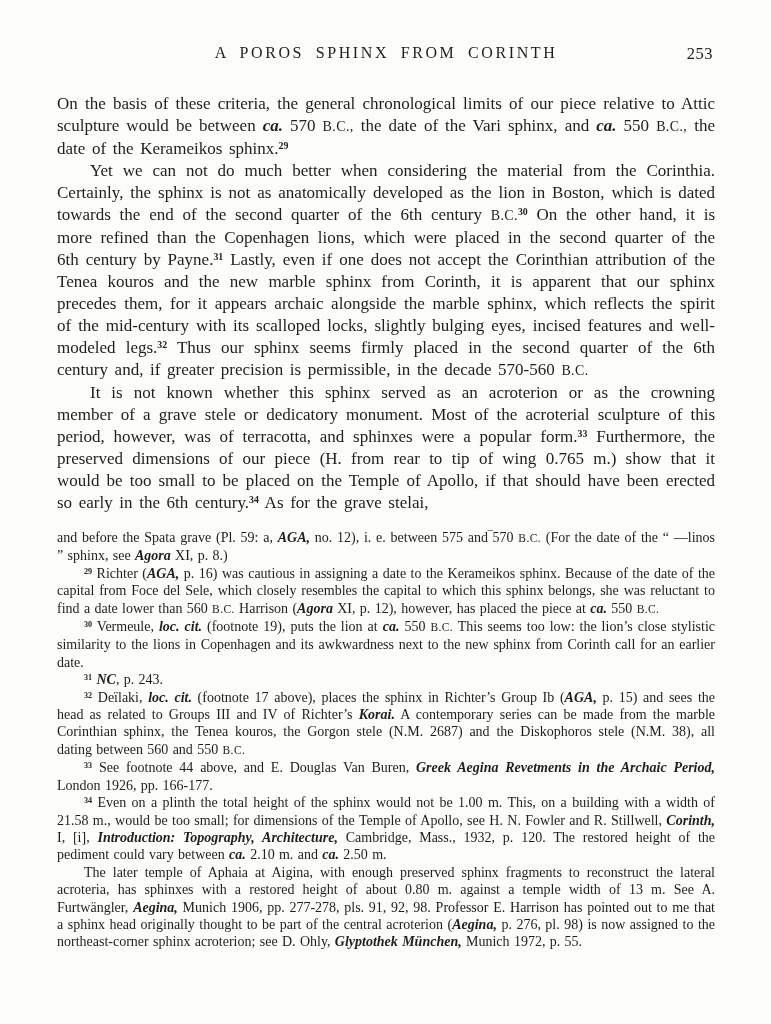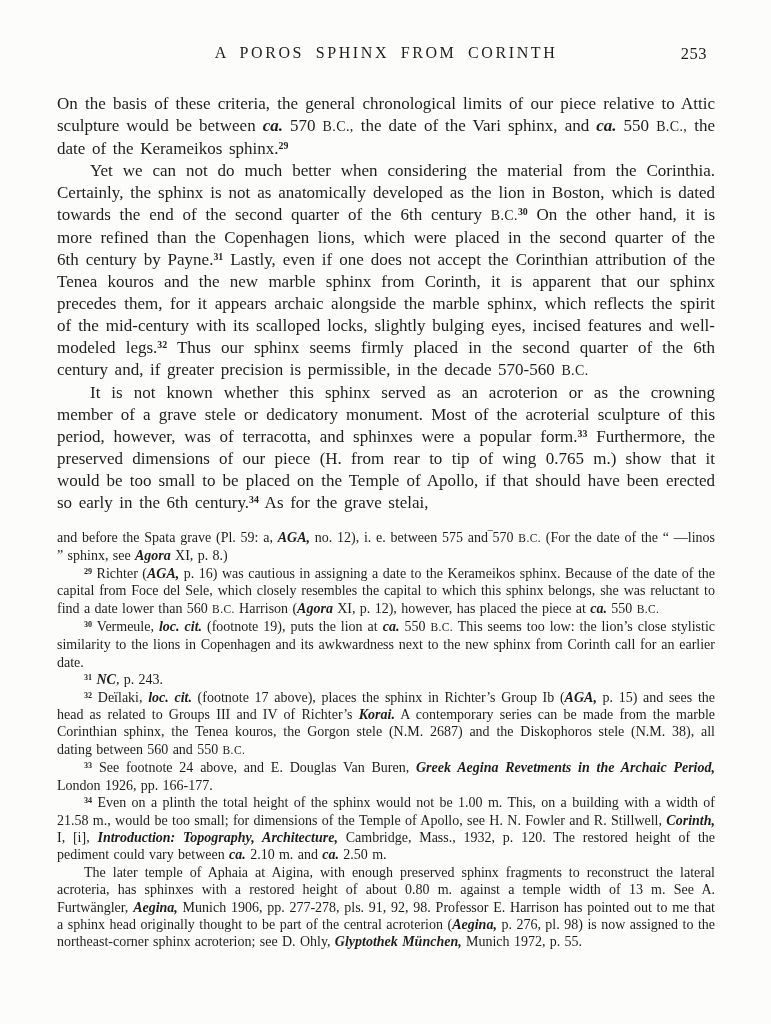--- a/index.html
+++ b/index.html
@@ -27,21 +27,21 @@
   }
   .running-title {
     text-align: center;
     font-size: 16px;
     letter-spacing: 2.6px;
     word-spacing: 5px;
     white-space: nowrap;
   }
   .page-number {
     position: absolute;
-    right: 8px;
+    right: 2px;
     top: 0;
     font-size: 16.5px;
     letter-spacing: 0.5px;
     font-family: Liberation Serif, serif;
   }
   .body-text {
     margin-top: 27px;
   }
   .body-para {
     font-size: 17px;
@@ -87,17 +87,17 @@
       <p class="body-para indent"><span>Yet we can not do much better when considering the material from the Corinthia. Certainly, the sphinx is not as anatomically developed as the lion in Boston, which is dated towards the end of the second quarter of the 6th century </span><span class="sc">B.C.</span><sup class="fnmark">30</sup><span> On the other hand, it is more refined than the Copenhagen lions, which were placed in the second quarter of the 6th century by Payne.</span><sup class="fnmark">31</sup><span> Lastly, even if one does not accept the Corinthian attribution of the Tenea kouros and the new marble sphinx from Corinth, it is apparent that our sphinx precedes them, for it appears archaic alongside the marble sphinx, which reflects the spirit of the mid-century with its scalloped locks, slightly bulging eyes, incised features and well-modeled legs.</span><sup class="fnmark">32</sup><span> Thus our sphinx seems firmly placed in the second quarter of the 6th century and, if greater precision is permissible, in the decade 570-560 </span><span class="sc">B.C.</span></p>
       <p class="body-para indent space-before"><span>It is not known whether this sphinx served as an acroterion or as the crowning member of a grave stele or dedicatory monument. Most of the acroterial sculpture of this period, however, was of terracotta, and sphinxes were a popular form.</span><sup class="fnmark">33</sup><span> Furthermore, the preserved dimensions of our piece (H. from rear to tip of wing 0.765 m.) show that it would be too small to be placed on the Temple of Apollo, if that should have been erected so early in the 6th century.</span><sup class="fnmark">34</sup><span> As for the grave stelai,</span></p>
     </div>
 
   <div class="fn-block">
       <p class="fn-para"><span>and before the Spata grave (Pl. 59: a, </span><span class="i">AGA,</span><span> no. 12), i. e. between 575 and‾570 </span><span class="sc">B.C.</span><span> (For the date of the “ —linos ” sphinx, see </span><span class="i">Agora</span><span> XI, p. 8.)</span></p>
       <p class="fn-para indent"><sup class="fnmark">29</sup><span> Richter (</span><span class="i">AGA,</span><span> p. 16) was cautious in assigning a date to the Kerameikos sphinx. Because of the date of the capital from Foce del Sele, which closely resembles the capital to which this sphinx belongs, she was reluctant to find a date lower than 560 </span><span class="sc">B.C.</span><span> Harrison (</span><span class="i">Agora</span><span> XI, p. 12), however, has placed the piece at </span><span class="i">ca.</span><span> 550 </span><span class="sc">B.C.</span></p>
       <p class="fn-para indent"><sup class="fnmark">30</sup><span> Vermeule, </span><span class="i">loc. cit.</span><span> (footnote 19), puts the lion at </span><span class="i">ca.</span><span> 550 </span><span class="sc">B.C.</span><span> This seems too low: the lion’s close stylistic similarity to the lions in Copenhagen and its awkwardness next to the new sphinx from Corinth call for an earlier date.</span></p>
       <p class="fn-para indent"><sup class="fnmark">31</sup><span> </span><span class="i">NC</span><span>, p. 243.</span></p>
       <p class="fn-para indent"><sup class="fnmark">32</sup><span> Deïlaki, </span><span class="i">loc. cit.</span><span> (footnote 17 above), places the sphinx in Richter’s Group Ib (</span><span class="i">AGA,</span><span> p. 15) and sees the head as related to Groups III and IV of Richter’s </span><span class="i">Korai.</span><span> A contemporary series can be made from the marble Corinthian sphinx, the Tenea kouros, the Gorgon stele (N.M. 2687) and the Diskophoros stele (N.M. 38), all dating between 560 and 550 </span><span class="sc">B.C.</span></p>
-      <p class="fn-para indent"><sup class="fnmark">33</sup><span> See footnote 24 above, and E. Douglas Van Buren, </span><span class="i">Greek Aegina Revetments in the Archaic Period,</span><span> London 1926, pp. 166-177.</span></p>
+      <p class="fn-para indent"><sup class="fnmark">33</sup><span> See footnote 44 above, and E. Douglas Van Buren, </span><span class="i">Greek Aegina Revetments in the Archaic Period,</span><span> London 1926, pp. 166-177.</span></p>
       <p class="fn-para indent"><sup class="fnmark">34</sup><span> Even on a plinth the total height of the sphinx would not be 1.00 m. This, on a building with a width of 21.58 m., would be too small; for dimensions of the Temple of Apollo, see H. N. Fowler and R. Stillwell, </span><span class="i">Corinth,</span><span> I, [i], </span><span class="i">Introduction: Topography, Architecture,</span><span> Cambridge, Mass., 1932, p. 120. The restored height of the pediment could vary between </span><span class="i">ca.</span><span> 2.10 m. and </span><span class="i">ca.</span><span> 2.50 m.</span></p>
       <p class="fn-para indent"><span>The later temple of Aphaia at Aigina, with enough preserved sphinx fragments to reconstruct the lateral acroteria, has sphinxes with a restored height of about 0.80 m. against a temple width of 13 m. See A. Furtwängler, </span><span class="i">Aegina,</span><span> Munich 1906, pp. 277-278, pls. 91, 92, 98. Professor E. Harrison has pointed out to me that a sphinx head originally thought to be part of the central acroterion (</span><span class="i">Aegina,</span><span> p. 276, pl. 98) is now assigned to the northeast-corner sphinx acroterion; see D. Ohly, </span><span class="i">Glyptothek München,</span><span> Munich 1972, p. 55.</span></p>
     </div>
 </div>
 
 </body></html>

